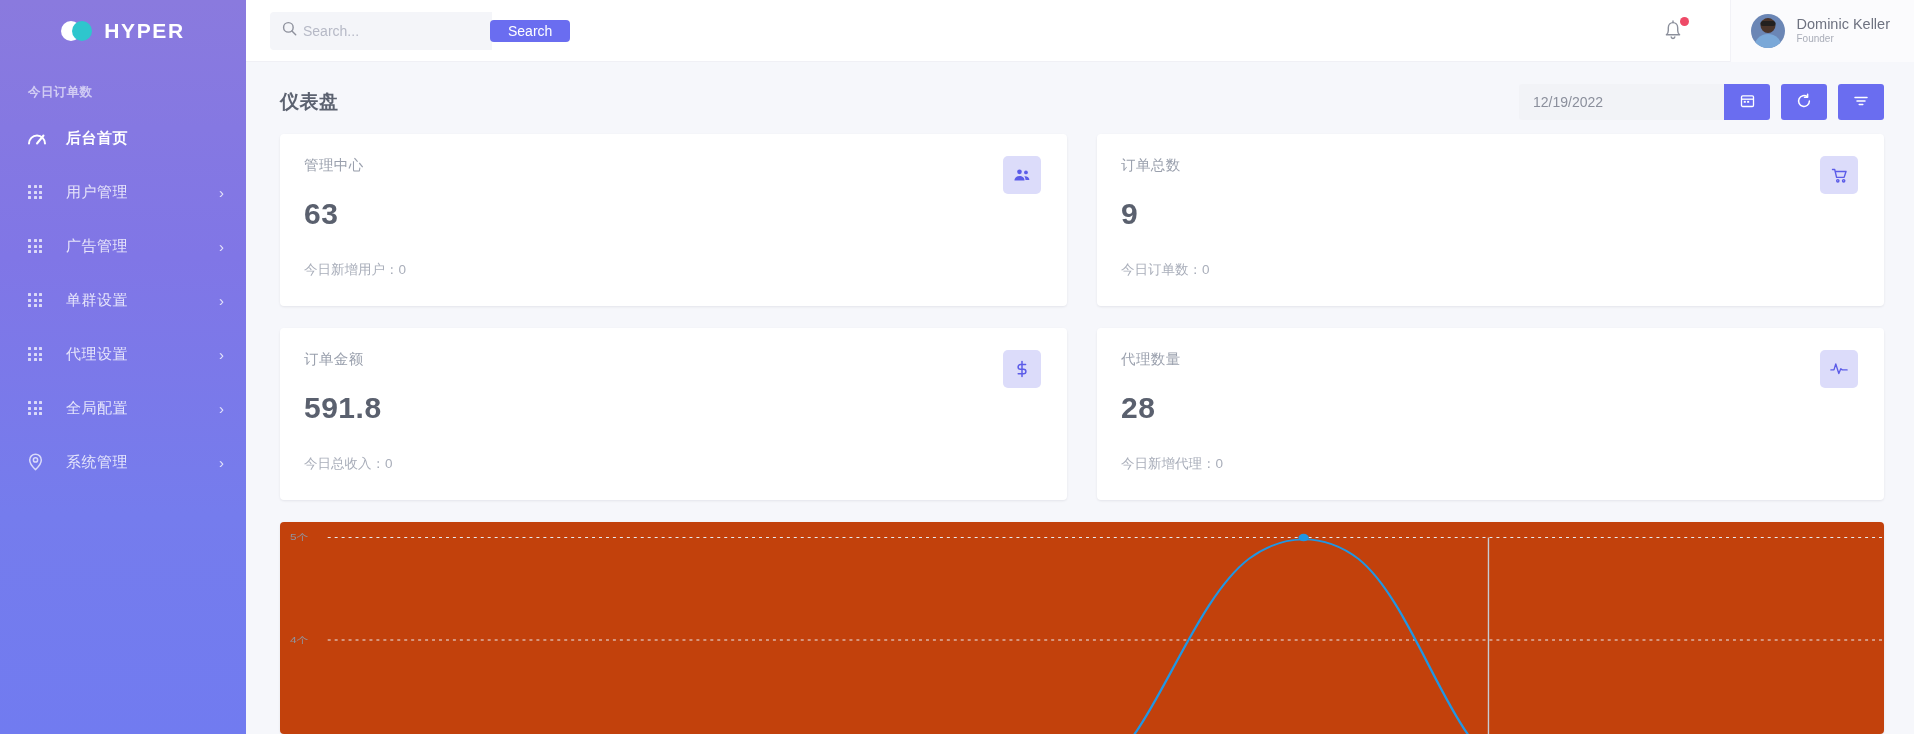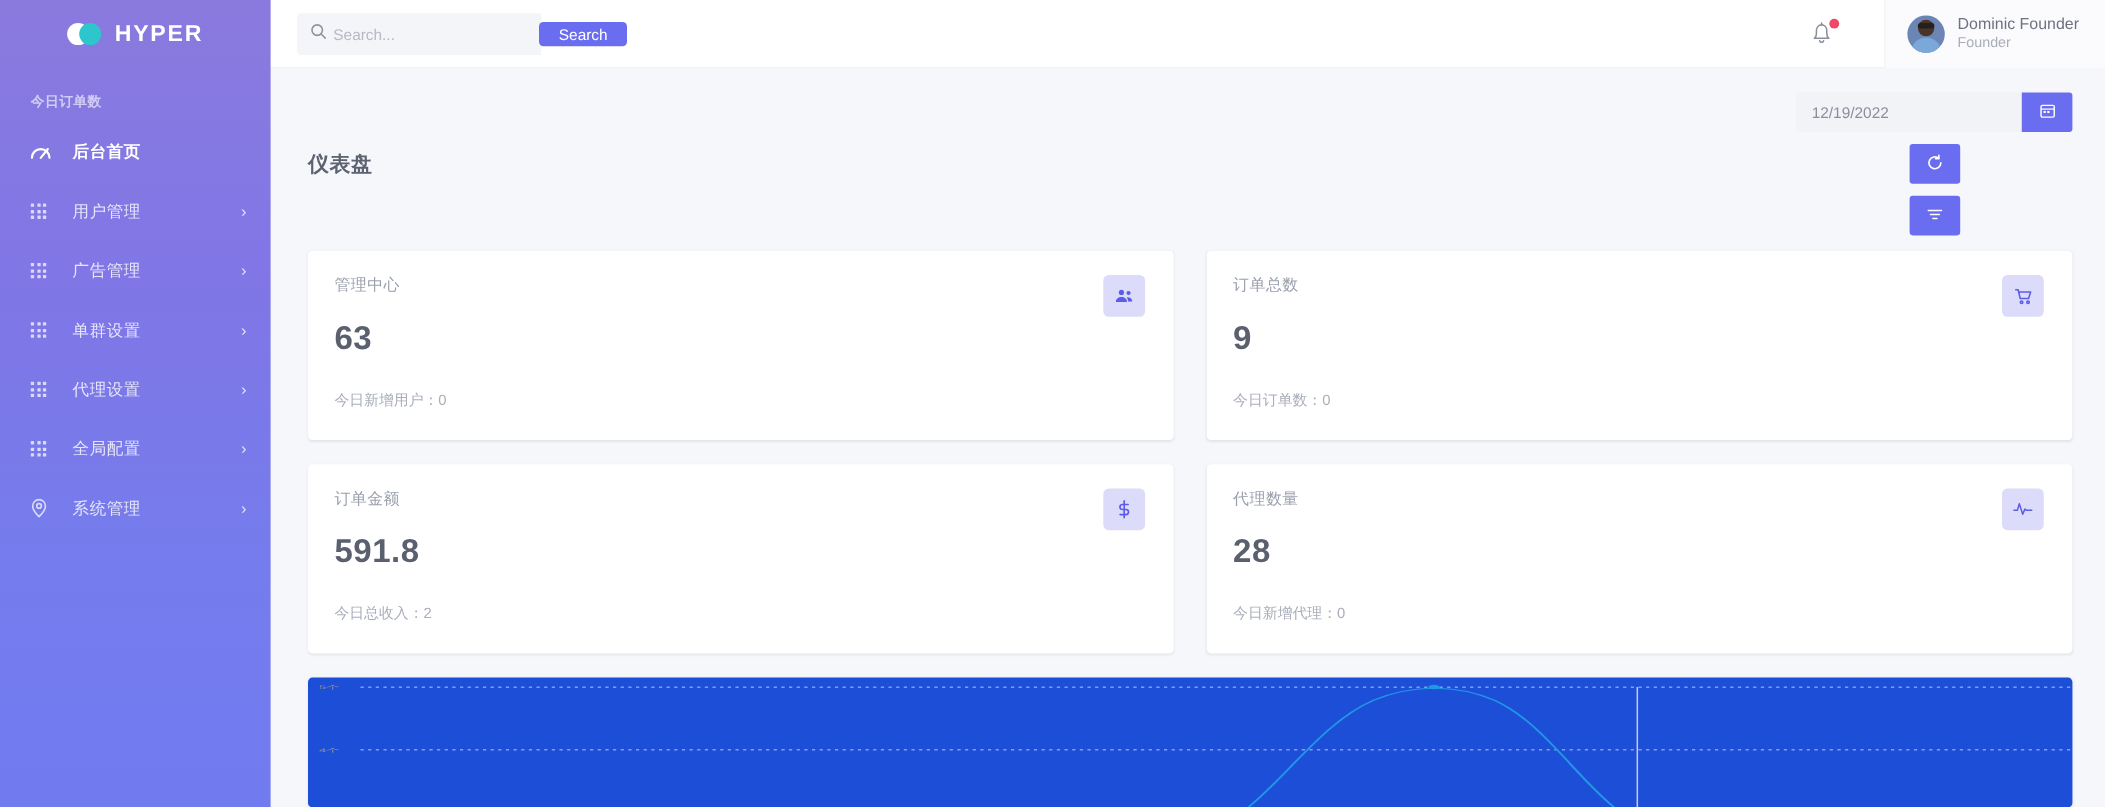--- a/index.html
+++ b/index.html
@@ -107,29 +107,29 @@
     background: #6b86b5; position: relative; flex: 0 0 34px;
   }
   .avatar .head { position:absolute; left:50%; top:4px; transform:translateX(-50%);
     width:15px; height:15px; border-radius:50%; background:#4a342a; }
   .avatar .body { position:absolute; left:50%; bottom:-3px; transform:translateX(-50%);
     width:28px; height:17px; border-radius:14px 14px 0 0; background:#7aa8d8; }
   .avatar .shade { position:absolute; left:50%; top:7px; transform:translateX(-50%);
     width:15px; height:5px; border-radius:3px; background:#23201f; }
   .user-meta { line-height: 1.25; }
   .user-name { font-size: 14.5px; color: #6e7280; }
-  .user-role { font-size: 13px; color: #a9adb8; }
+  .user-role { font-size: 10px; color: #a9adb8; }
 
   
   .page-head {
     display: flex; align-items: center;
     padding: 22px 30px 14px 34px; flex: 0 0 auto;
   }
   .page-title { font-size: 19px; font-weight: 700; color: #5c6270; letter-spacing: .5px; }
-  .page-tools { margin-left: auto; display: flex; align-items: center; gap: 11px; flex-direction: column; }
+  .page-tools { margin-left: auto; display: flex; gap: 11px; }
   .date-group { display: flex; align-items: stretch; }
   .date-input {
     width: 205px; height: 36px; background: #f2f3f7; border: none; outline: none;
     padding: 0 14px; font-size: 14px; color: #8b8f9c; border-radius: 3px 0 0 3px;
     font-family: "Liberation Sans", sans-serif;
   }
   .icon-btn {
     width: 46px; height: 36px; background: #6a6df0; border: none; cursor: pointer;
     display: flex; align-items: center; justify-content: center; color: #fff;
     border-radius: 3px;
@@ -152,21 +152,21 @@
   }
   .card-sub { position: absolute; left: 24px; bottom: 27px; font-size: 13.5px; color: #a9aeba; }
   .card-badge {
     position: absolute; right: 26px; top: 22px;
     width: 38px; height: 38px; border-radius: 5px; background: #dcdcfa;
     display: flex; align-items: center; justify-content: center; color: #5c5ce8;
   }
 
   
   .chart-card {
-    margin: 22px 30px 0 34px; background: #1d4ed8; border-radius: 4px;
+    margin: 22px 30px 0 34px; background: #c2410c; border-radius: 4px;
     flex: 1 1 auto; position: relative; overflow: hidden;
     box-shadow: 0 1px 3px rgba(50,50,93,.06), 0 1px 2px rgba(0,0,0,.03);
   }
   .chart-svg { position: absolute; inset: 0; width: 100%; height: 100%; }
   .ytick { font-size: 12px; fill: #8f949f; font-family: "Liberation Sans", sans-serif; }
 </style>
 </head>
 <body>
 
 <div class="app">
@@ -322,21 +322,21 @@
           <span class="dot"></span>
         </div>
 
         <div class="user-chip">
           <div class="avatar">
             <span class="head"></span>
               <span class="shade"></span>
               <span class="body"></span>
           </div>
           <div class="user-meta">
-            <div class="user-name">Dominic Founder</div>
+            <div class="user-name">Dominic Keller</div>
             <div class="user-role">Founder</div>
           </div>
         </div>
       </div>
     </header>
 
     <div class="page-head">
       <div class="page-title">仪表盘</div>
       <div class="page-tools">
         <div class="date-group">
@@ -395,21 +395,21 @@
             <path d="M1.6 2.6h2.3l2 8.4h8l2-6.2H5"></path>
             <circle cx="7.2" cy="14.6" r="1.2"></circle>
               <circle cx="13.4" cy="14.6" r="1.2"></circle>
           </svg>
         </div>
       </div>
 
       <div class="card">
         <div class="card-label">订单金额</div>
         <div class="card-value">591.8</div>
-        <div class="card-sub">今日总收入：2</div>
+        <div class="card-sub">今日总收入：0</div>
         <div class="card-badge">
           <svg width="16" height="18" viewBox="0 0 14 18" fill="none" stroke="currentColor" stroke-width="1.5" stroke-linecap="round">
             <path d="M7 1.4v15.2"></path>
             <path d="M10.6 4.6H5.4a2.3 2.3 0 0 0 0 4.6h3.2a2.3 2.3 0 0 1 0 4.6H3.2"></path>
           </svg>
         </div>
       </div>
 
       <div class="card">
         <div class="card-label">代理数量</div>

